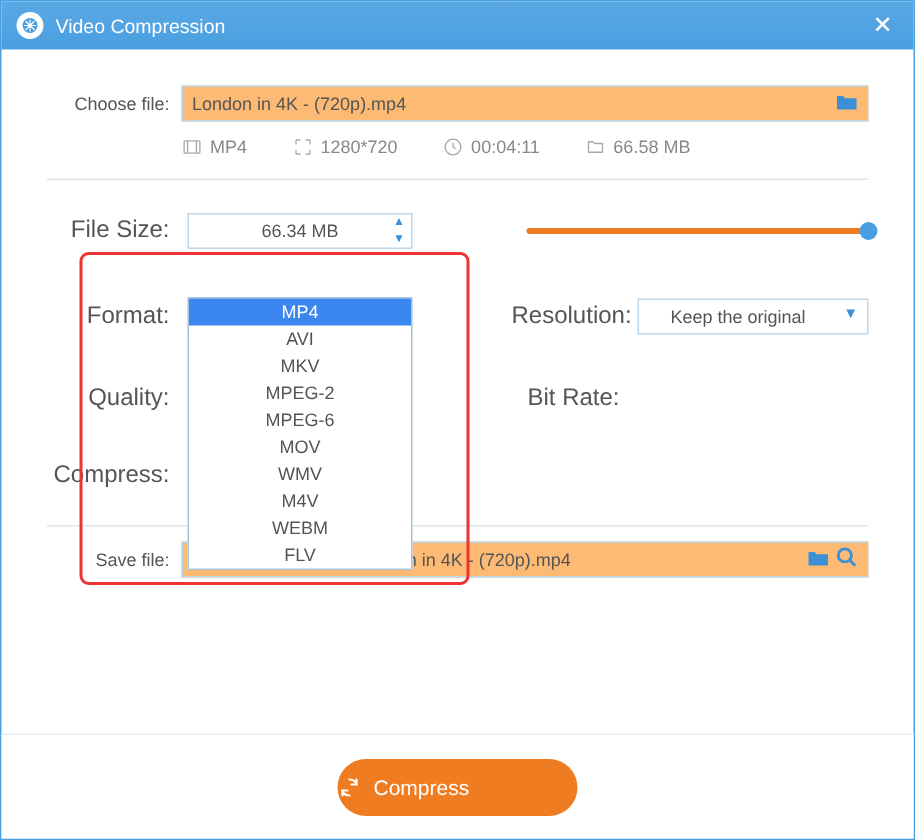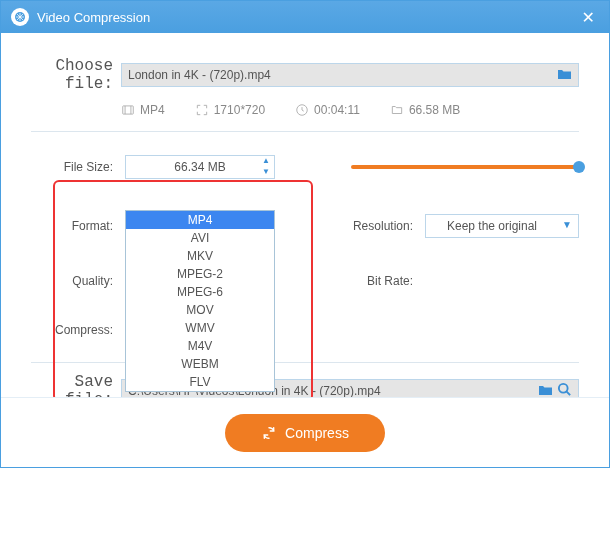--- a/index.html
+++ b/index.html
@@ -1,51 +1,51 @@
 <!DOCTYPE html>
 <html><head>
 <meta charset="utf-8">
 <style>
   * { box-sizing: border-box; margin: 0; padding: 0; font-family: "Segoe UI", Tahoma, sans-serif; }
   body { background: #fff; width: 610px; height: 560px; overflow: hidden; }
-  .window { width: 610px; height: 468px; border: 1px solid #4a9fe0; background: #fff; position: relative; }
+  .window { width: 610px; height: 560px; border: 1px solid #4a9fe0; background: #fff; position: relative; }
   .titlebar { height: 32px; background: linear-gradient(#5aa8e5, #4a9fe0); display: flex; align-items: center; padding: 0 10px; color: #fff; font-size: 13px; font-weight: 500; }
   .titlebar .logo { width: 18px; height: 18px; border-radius: 50%; background: #fff; margin-right: 8px; display:flex; align-items:center; justify-content:center; }
   .titlebar .logo svg { width: 12px; height: 12px; }
   .titlebar .spacer { flex: 1; }
   .titlebar .close { font-size: 16px; cursor: pointer; padding: 0 4px; }
   .content { padding: 24px 30px 0 30px; font-size: 12px; color: #555; position: relative; }
   .row { display: flex; align-items: center; margin-bottom: 10px; }
-  .label { width: 82px; text-align: right; color: #555; font-size: 16px; font-family: Liberation Mono, monospace; }
-  .filebox { flex: 1; margin-left: 8px; height: 24px; border: 1px solid #bcd6ea; display: flex; align-items: center; padding: 0 6px; font-size: 12px; color: #555; background: #e5e5e5; }
+  .label { width: 82px; text-align: right; color: #555; font-size: 12px; }
+  .filebox { flex: 1; margin-left: 8px; height: 24px; border: 1px solid #bcd6ea; display: flex; align-items: center; padding: 0 6px; font-size: 12px; color: #555; background: #fdba74; }
   .filebox .text { flex: 1; overflow: hidden; white-space: nowrap; }
   .folder-icon { color: #3a8fd6; cursor: pointer; font-size: 14px; margin-left: 6px; }
   .glass-icon { color: #3a8fd6; cursor: pointer; font-size: 15px; margin-left: 4px; font-weight: bold; }
   .meta { display: flex; gap: 30px; margin-left: 90px; margin-top: 6px; color: #888; font-size: 12px; }
   .meta .item { display: flex; align-items: center; gap: 5px; }
   .meta svg { width: 14px; height: 14px; stroke: #aaa; fill: none; stroke-width: 1.5; }
   .divider { border-top: 1px solid #dce6ee; margin: 14px 0; }
   .settings { display: grid; grid-template-columns: 290px 1fr; gap: 18px 20px; position: relative; }
   .setting-item { display: flex; align-items: center; }
-  .setting-item .sl { width: 82px; text-align: right; font-size: 12px; color: #555; margin-right: 12px; }
+  .setting-item .sl { width: 82px; text-align: right; font-size: 16px; color: #555; margin-right: 12px; }
   .valuebox { flex: 1; height: 24px; border: 1px solid #bcd6ea; display: flex; align-items: center; justify-content: center; font-size: 12px; color: #555; background: #fff; position: relative; }
   .drop { padding-right: 20px; }
   .drop .arrow { position: absolute; right: 6px; top: 4px; color: #3a8fd6; font-size: 10px; }
   .spinner .spins { position: absolute; right: 0; top: 0; bottom: 0; width: 16px; display: flex; flex-direction: column; }
   .spinner .spins div { flex: 1; display: flex; align-items: center; justify-content: center; color: #3a8fd6; font-size: 8px; line-height: 1; cursor: pointer; }
   .slider-wrap { display: flex; align-items: center; padding-left: 10px; }
   .slider-track { flex: 1; height: 4px; background: #f07c22; border-radius: 2px; position: relative; }
   .slider-thumb { position: absolute; right: -6px; top: -4px; width: 12px; height: 12px; border-radius: 50%; background: #4a9fe0; cursor: pointer; }
   .highlight-box { position: absolute; border: 2px solid #e33; border-radius: 6px; pointer-events: none; }
   .dropdown-list { position: absolute; background: #fff; border: 1px solid #a8c4d8; font-size: 12px; text-align: center; z-index: 5; }
   .dropdown-list div { height: 18px; line-height: 18px; color: #555; cursor: pointer; }
   .dropdown-list .selected { background: #3c86f0; color: #fff; }
   .bottom-divider { border-top: 1px solid #dce6ee; margin: 16px 0 10px 0; }
   .footer { position: absolute; left: 0; right: 0; bottom: 0; height: 70px; background: #fff; border-top: 1px solid #e4eef6; display: flex; align-items: center; justify-content: center; }
-  .compress-btn { background: #f07c22; color: #fff; border: none; border-radius: 22px; height: 38px; width: 160px; font-size: 14px; display: flex; align-items: center; justify-content: center; gap: 8px; cursor: pointer; }
+  .compress-btn { background: #f07c22; color: #fff; border: none; border-radius: 22px; height: 38px; width: 160px; font-size: 14px; display: flex; align-items: center; justify-content: flex-start; gap: 8px; cursor: pointer; }
   .compress-btn svg { width: 16px; height: 16px; fill: #fff; }
 </style>
 </head>
 <body>
 
 <div class="window">
   <div class="titlebar">
     <span class="logo">
       <svg viewBox="0 0 24 24">
           <circle cx="12" cy="12" r="10" fill="#4a9fe0"></circle>
@@ -77,21 +77,21 @@
             <rect x="3" y="5" width="18" height="14" rx="1"></rect>
             <line x1="7" y1="5" x2="7" y2="19"></line>
             <line x1="17" y1="5" x2="17" y2="19"></line>
           </svg>
         <span>MP4</span>
       </div>
       <div class="item">
         <svg viewBox="0 0 24 24">
             <path d="M4 4h5M4 4v5M20 4h-5M20 4v5M4 20h5M4 20v-5M20 20h-5M20 20v-5"></path>
           </svg>
-        <span>1710*720</span>
+        <span>1280*720</span>
       </div>
       <div class="item">
         <svg viewBox="0 0 24 24">
             <circle cx="12" cy="12" r="9"></circle>
             <path d="M12 7v5l3 2"></path>
           </svg>
         <span>00:04:11</span>
       </div>
       <div class="item">
         <svg viewBox="0 0 24 24">

